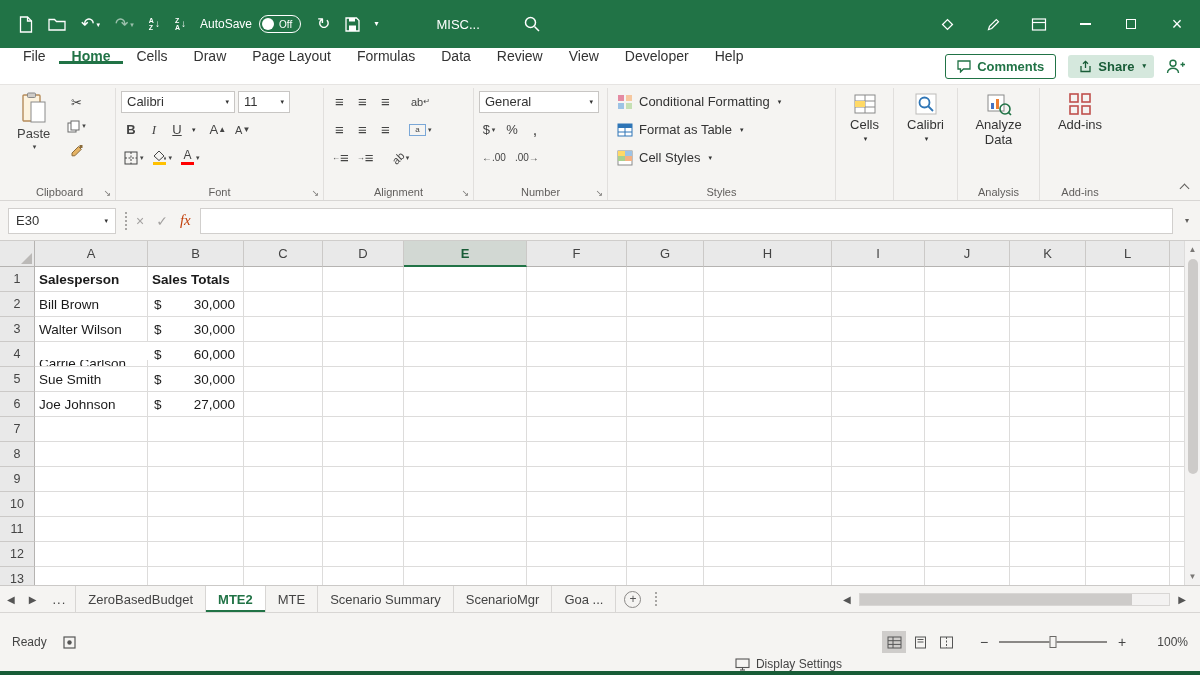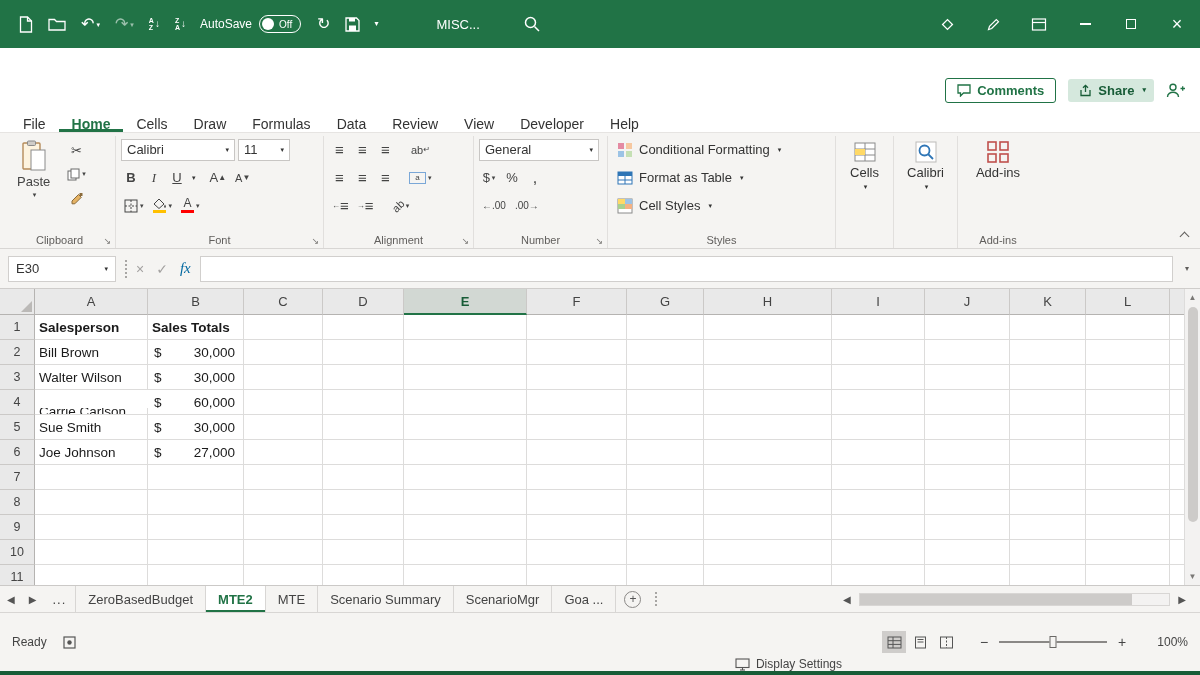--- a/index.html
+++ b/index.html
@@ -23,21 +23,21 @@
   .doc-title{margin-left:58px;font-size:13px;white-space:nowrap;}
   .tsearch{margin-left:44px;}
   .tb-right{margin-left:auto;display:flex;align-items:center;}
   .winbtn{width:46px;height:48px;display:flex;align-items:center;justify-content:center;cursor:pointer;}
   .minline{width:11px;height:1.5px;background:#fff;display:block;}
   .maxbox{width:10px;height:10px;border:1.4px solid #fff;display:block;}
   .closex{font-size:18px;}
 
   
   .tabrow{flex:0 0 36px;background:#fff;display:flex;align-items:center;padding:0 14px 0 10px;border-bottom:1px solid #e6e4e2;}
-  #ribbon-tabs{display:flex;align-items:flex-end;height:36px;margin-top:48px;}
+  #ribbon-tabs{display:flex;align-items:flex-start;height:36px;}
   .rtab{padding:0 13px;font-size:14px;color:#333;display:flex;align-items:center;cursor:pointer;white-space:nowrap;}
   .rtab.active{color:#217346;font-weight:700;box-shadow:inset 0 -3px 0 #217346;}
   .tabrow-right{margin-left:auto;display:flex;align-items:center;gap:12px;}
   .comments-btn{display:flex;align-items:center;gap:6px;border:1px solid #217346;color:#217346;padding:4px 11px;border-radius:3px;font-size:13px;font-weight:700;background:#fff;cursor:pointer;}
   .share-btn{display:flex;align-items:center;gap:6px;background:#d5e8dd;color:#185c37;padding:4px 8px 4px 11px;border-radius:3px;font-size:13px;font-weight:700;cursor:pointer;}
   .share-btn .mini{color:#185c37;}
 
   
   .ribbon{flex:0 0 116px;background:#f5f4f2;border-bottom:1px solid #d8d6d4;display:flex;align-items:stretch;padding:3px 4px 0 4px;position:relative;}
   .rgroup{position:relative;border-right:1px solid #e1dfdd;padding:1px 5px 18px 5px;display:flex;flex-direction:column;gap:3px;flex:0 0 auto;}
@@ -60,21 +60,21 @@
   .style-item{display:flex;align-items:center;gap:6px;font-size:13px;color:#333;height:25px;padding:0 4px;cursor:pointer;white-space:nowrap;}
   .bigbtn{display:flex;flex-direction:column;align-items:center;gap:2px;padding:3px 2px 0 2px;font-size:13px;color:#333;text-align:center;cursor:pointer;line-height:1.15;}
   .bigbtn .biglabel{max-width:58px;}
   .chevup{width:7px;height:7px;border-top:1.6px solid #605e5c;border-right:1.6px solid #605e5c;transform:rotate(-45deg);position:absolute;right:12px;bottom:8px;cursor:pointer;}
 
   
   .fbar{flex:0 0 40px;background:#f5f4f2;display:flex;align-items:center;padding:0 8px 0 8px;gap:9px;border-bottom:1px solid #cfcdcb;}
   .namebox{width:108px;height:26px;background:#fff;border:1px solid #d1cfcd;display:flex;align-items:center;justify-content:space-between;padding:0 7px;font-size:13px;color:#333;}
   .fdots{height:18px;border-left:2px dotted #a8a6a4;}
   .fb-icons{display:flex;align-items:center;gap:12px;font-size:14px;color:#a3a1a0;}
-  .fx{font-style:italic;color:#0369a1;font-family:"Liberation Serif",serif;font-size:15px;text-align:center;}
+  .fx{font-style:italic;color:#c2410c;font-family:"Liberation Serif",serif;font-size:15px;text-align:center;}
   .finput{flex:1;height:26px;background:#fff;border:1px solid #d1cfcd;display:flex;align-items:center;padding:0 6px;font-size:13px;color:#333;}
   .fexpand{font-size:8px;color:#605e5c;padding:0 3px;cursor:pointer;}
 
   
   .gridwrap{flex:1 1 auto;display:flex;overflow:hidden;background:#fff;}
   .gridmain{flex:1;overflow:hidden;}
   .hdr-row{display:flex;height:26px;}
   .corner{width:35px;flex:0 0 35px;background:#e9e9e9;border-right:1px solid #b5b3b1;border-bottom:1px solid #b5b3b1;position:relative;cursor:pointer;}
   .corner::after{content:"";position:absolute;right:2px;bottom:2px;border-left:11px solid transparent;border-bottom:11px solid #bbb9b7;}
   .col-h{background:#e9e9e9;border-right:1px solid #cbc9c7;border-bottom:1px solid #b5b3b1;display:flex;align-items:center;justify-content:center;font-size:13px;color:#444;flex:0 0 auto;cursor:pointer;}
@@ -205,20 +205,21 @@
       <span class="winbtn closex">×</span>
     </div>
   </div>
 
   <div class="tabrow">
     <div id="ribbon-tabs">
         <div class="rtab">File</div>
         <div class="rtab active">Home</div>
         <div class="rtab">Cells</div>
         <div class="rtab">Draw</div>
+        <div class="rtab">Page Layout</div>
         <div class="rtab">Formulas</div>
         <div class="rtab">Data</div>
         <div class="rtab">Review</div>
         <div class="rtab">View</div>
         <div class="rtab">Developer</div>
         <div class="rtab">Help</div>
       </div>
     <div class="tabrow-right">
       <span class="comments-btn">
         <svg width="14" height="13" viewBox="0 0 14 13">
@@ -441,20 +442,33 @@
         <svg width="24" height="24" viewBox="0 0 24 24">
             <rect x="2" y="2" width="20" height="20" fill="#fff" stroke="#bdbbb9"></rect>
             <circle cx="10.5" cy="10.5" r="5" fill="none" stroke="#2e75b6" stroke-width="1.8"></circle>
             <line x1="14" y1="14" x2="19" y2="19" stroke="#2e75b6" stroke-width="1.8"></line>
           </svg>
         <span class="biglabel">Calibri</span>
         <span class="mini">▾</span>
       </div>
     </div>
 
+    <div class="rgroup" style="width:82px">
+      <div class="bigbtn">
+        <svg width="26" height="24" viewBox="0 0 26 24">
+            <rect x="2" y="3" width="16" height="16" fill="#fff" stroke="#8a8a8a"></rect>
+            <rect x="5" y="11" width="3" height="6" fill="#4472c4"></rect>
+            <rect x="10" y="7" width="3" height="10" fill="#ed7d31"></rect>
+            <circle cx="19" cy="17" r="5" fill="none" stroke="#217346" stroke-width="1.6"></circle>
+            <line x1="22.4" y1="20.4" x2="25" y2="23" stroke="#217346" stroke-width="1.6"></line>
+          </svg>
+        <span class="biglabel">Analyze Data</span>
+      </div>
+      <span class="glabel">Analysis</span>
+    </div>
 
     <div class="rgroup" style="width:80px;border-right:none">
       <div class="bigbtn">
         <svg width="24" height="24" viewBox="0 0 24 24">
             <rect x="2" y="2" width="8" height="8" fill="none" stroke="#c0504d" stroke-width="1.6"></rect>
             <rect x="14" y="2" width="8" height="8" fill="none" stroke="#c0504d" stroke-width="1.6"></rect>
             <rect x="2" y="14" width="8" height="8" fill="none" stroke="#c0504d" stroke-width="1.6"></rect>
             <rect x="14" y="14" width="8" height="8" fill="none" stroke="#c0504d" stroke-width="1.6"></rect>
           </svg>
         <span class="biglabel">Add-ins</span>

